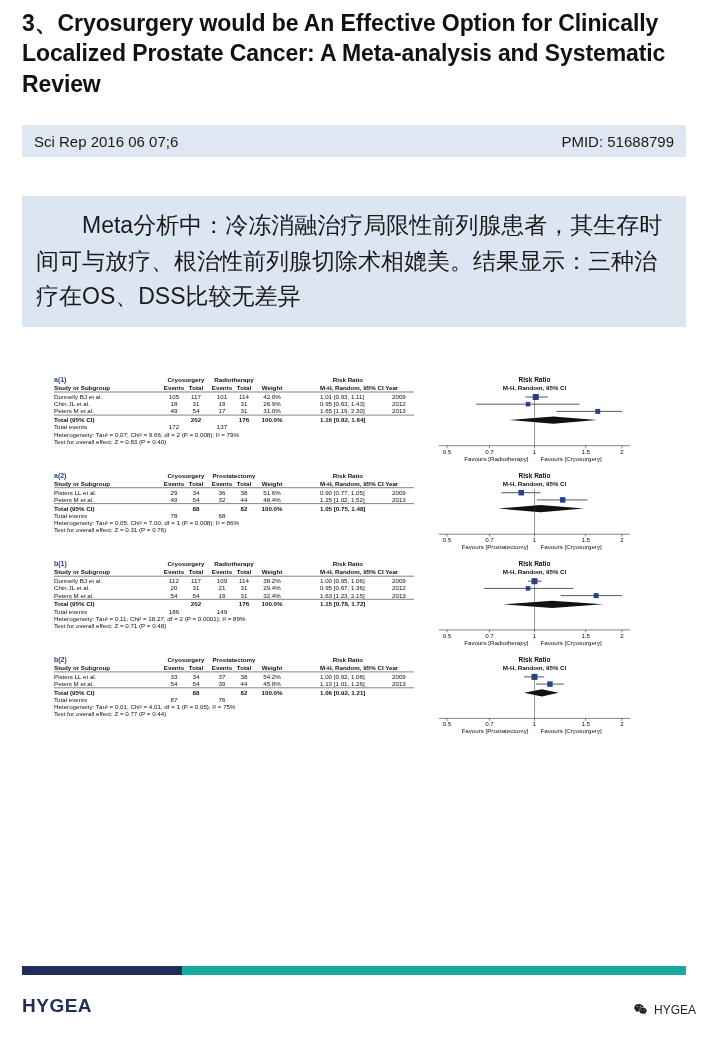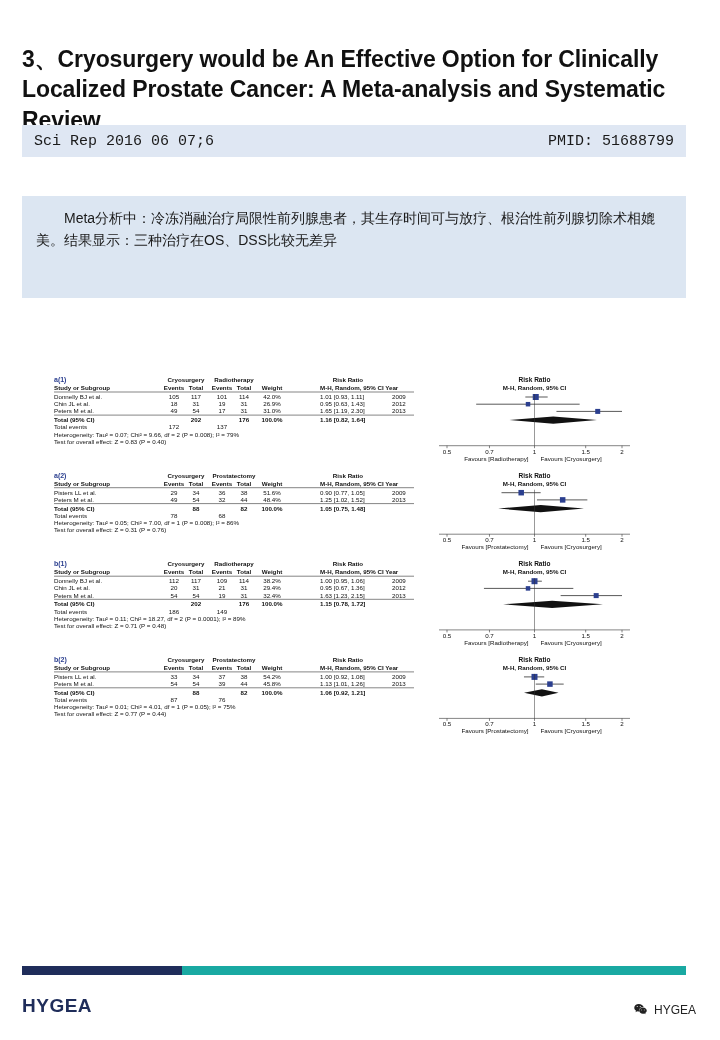--- a/index.html
+++ b/index.html
@@ -26,37 +26,35 @@
   .title {
     position: absolute;
     left: 22px;
     top: 8px;
     width: 680px;
     font-size: 23px;
     font-weight: bold;
     color: #111111;
     line-height: 1.32;
     letter-spacing: -0.1px;
-    margin-top: 36px;
   }
 
   
   .citation-bar {
     position: absolute;
     left: 22px;
     top: 125px;
     width: 664px;
     height: 32px;
     background: #dfe7f3;
     display: flex;
     align-items: center;
     justify-content: space-between;
     padding: 16px 12px;
     box-sizing: border-box;
-    font-family: Liberation Mono, monospace;
   }
   .citation-journal {
     font-size: 15px;
     color: #1a1a1a;
   }
   .citation-pmid {
     font-size: 15px;
     color: #1a1a1a;
   }
 
@@ -65,21 +63,21 @@
     position: absolute;
     left: 22px;
     top: 196px;
     width: 664px;
     min-height: 102px;
     background: #dce6f2;
     padding: 12px 14px 12px 14px;
     box-sizing: border-box;
   }
   .summary-text {
-    font-size: 14px;
+    font-size: 23px;
     color: #1a1a1a;
     line-height: 1.55;
     text-indent: 2em;
   }
 
   
   .figure {
     position: absolute;
     left: 52px;
     top: 372px;

